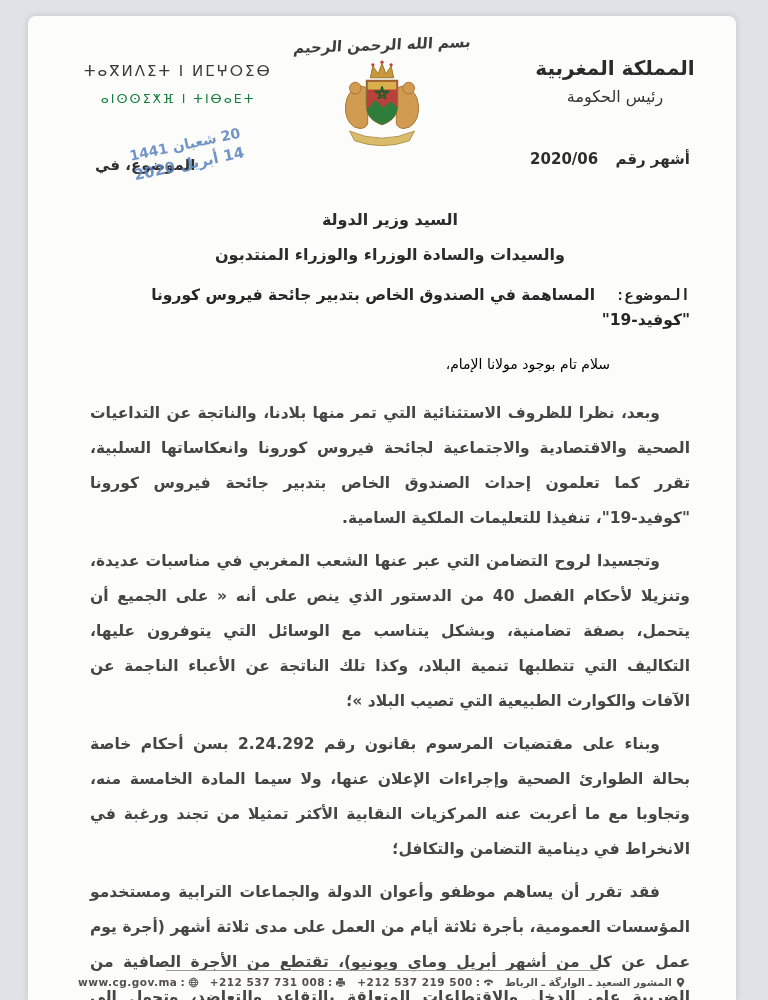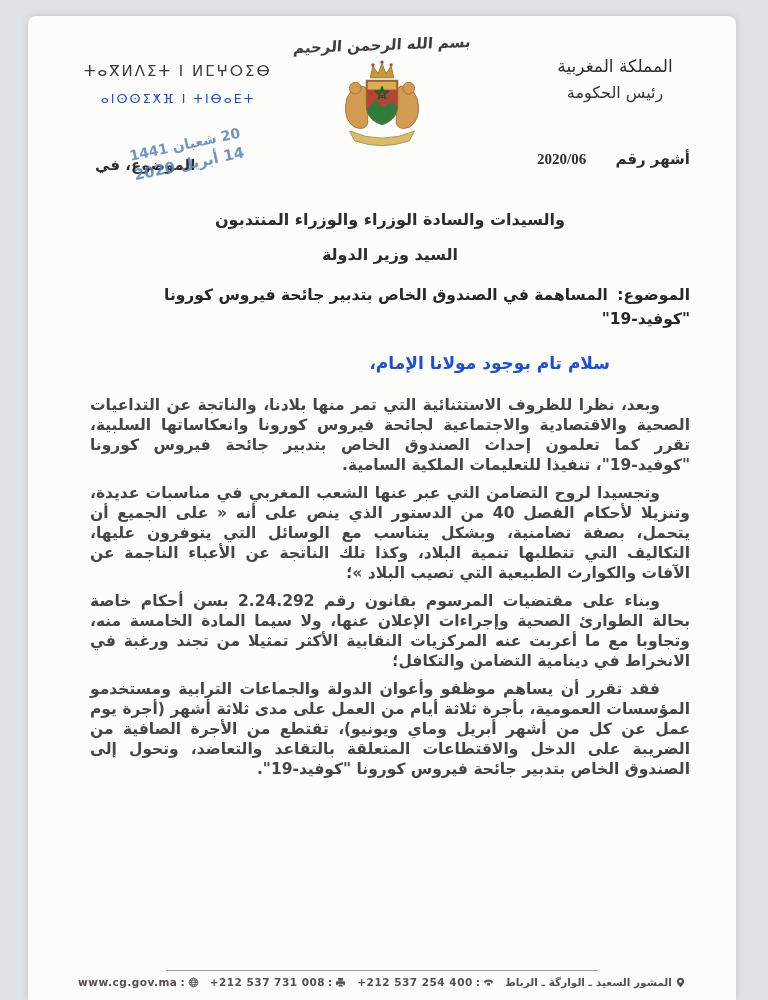--- a/index.html
+++ b/index.html
@@ -3,43 +3,43 @@
 <meta charset="utf-8">
 <style>
   html,body{margin:0;padding:0;}
   body{font-family:"DejaVu Sans",sans-serif;background:#cfd3d8;}
   .stage{position:relative;width:768px;height:1000px;margin:0 auto;background:#dfe2e6;overflow:hidden;}
   .paper{position:absolute;left:28px;top:16px;width:708px;height:984px;background:#fcfcfb;
          border-radius:8px 8px 0 0;box-shadow:0 0 7px rgba(60,60,70,.18);overflow:hidden;}
   
   .tifinagh{position:absolute;left:40px;top:46px;width:220px;text-align:center;color:#3a3a3a;font-weight:normal;}
   .tifinagh .l1{font-size:15px;letter-spacing:2px;}
-  .tifinagh .l2{font-size:12.5px;letter-spacing:2px;margin-top:11px;color:#1d4ed8;}
+  .tifinagh .l2{font-size:12.5px;letter-spacing:2px;margin-top:11px;color:#15803d;}
   .bismillah{position:absolute;left:50%;top:20px;transform:translateX(-50%) rotate(-2deg) skewX(-6deg);
              font-size:15px;font-weight:bold;color:#3d3d3d;white-space:nowrap;}
   .arms{position:absolute;left:50%;top:42px;transform:translateX(-50%);}
   .brand{position:absolute;right:36px;top:40px;width:170px;text-align:center;color:#2b2b2b;direction:rtl;}
-  .brand .kingdom{font-size:17px;font-weight:normal;letter-spacing:-1px;}
+  .brand .kingdom{font-size:20px;font-weight:bold;letter-spacing:-1px;}
   .brand .headgov{font-size:16px;font-weight:normal;margin-top:7px;color:#333;}
   .circular{position:absolute;right:46px;top:134px;direction:rtl;font-size:15px;font-weight:bold;color:#2d2d2d;}
-  .circular .num{margin-right:24px;unicode-bidi:embed;font-family:Liberation Serif, serif;}
+  .circular .num{margin-right:12px;unicode-bidi:embed;}
   .dateline{position:absolute;left:67px;top:140px;direction:rtl;font-size:15px;font-weight:bold;color:#2e2e2e;}
   .stamp{position:absolute;left:-8px;top:-20px;width:200px;transform:rotate(-12deg);direction:rtl;
          color:#5d86c0;opacity:.88;text-align:center;font-weight:bold;pointer-events:none;}
   .stamp .h{font-size:14px;letter-spacing:3px;white-space:nowrap;}
   .stamp .g{font-size:15px;letter-spacing:3px;white-space:nowrap;margin-top:3px;}
   
   .main{position:absolute;top:186px;left:62px;right:46px;direction:rtl;color:#3c3c3c;}
   .addressees div{font-size:16px;font-weight:bold;line-height:35px;text-align:center;color:#2c2c2c;}
   .subject{margin-top:11px;font-size:15.5px;font-weight:bold;line-height:24px;color:#272727;text-align:right;}
-  .subject .slabel{margin-left:4px;}
-  .salutation{margin-top:20px;padding-right:80px;font-size:17px;font-weight:bold;line-height:24px;
-              color:#1d4ed8;text-align:right;}
+  .subject .slabel{margin-left:15px;font-family:Liberation Mono, monospace;}
+  .salutation{margin-top:20px;padding-right:80px;font-size:14px;font-weight:normal;line-height:24px;
+              color:#000000;text-align:right;}
   .bodytext{margin-top:20px;}
-  .bodytext p{margin:0 0 8px 0;font-size:15.5px;font-weight:bold;color:#464646;line-height:20px;
+  .bodytext p{margin:0 0 8px 0;font-size:15.5px;font-weight:bold;color:#464646;line-height:35px;
               text-align:justify;text-indent:30px;}
   
   .footer{position:absolute;left:0;right:0;bottom:12px;text-align:center;}
   .rule{width:432px;margin:0 auto 5px auto;border-top:1.6px solid #9a9a9a;}
   .contact{direction:rtl;display:flex;justify-content:center;align-items:center;gap:11px;
            font-size:10.5px;font-weight:bold;color:#55504b;}
   .pair{display:flex;align-items:center;gap:3px;white-space:nowrap;}
   .pair svg{display:block;}
   .ltrnum{direction:ltr;unicode-bidi:embed;letter-spacing:.5px;}
 </style>
@@ -87,22 +87,22 @@
     <div class="dateline">
       <span>الموضوع، في</span>
       <div class="stamp">
         <div class="h">20 شعبان 1441</div>
         <div class="g">14 أبريل 2020</div>
       </div>
     </div>
 
     <div class="main">
       <div class="addressees">
+        <div>السيد وزير الدولة</div>
         <div>والسيدات والسادة الوزراء والوزراء المنتدبون</div>
-        <div>السيد وزير الدولة</div>
       </div>
 
       <div class="subject">
         <span class="slabel">الموضوع:</span>
         <span>المساهمة في الصندوق الخاص بتدبير جائحة فيروس كورونا "كوفيد-19"</span>
       </div>
 
       <div class="salutation">سلام تام بوجود مولانا الإمام،</div>
 
       <div class="bodytext">
@@ -125,21 +125,21 @@
           <span>المشور السعيد ـ الوارگة ـ الرباط</span>
         </span>
         <span class="pair">
           <span>
             <svg viewBox="0 0 16 16" width="11" height="11" fill="#55504b">
                 <path d="M1 7C4.8 2.6 11.2 2.6 15 7l-2.2 2.4c-1-.8-1.6-1.2-1.6-2 -2-.8-4.4-.8-6.4 0 0 .8-.6 1.2-1.6 2L1 7z"></path>
                 <rect x="6" y="8.5" width="4" height="4" rx="1"></rect>
               </svg>
           </span>
           <span>:</span>
-          <span class="ltrnum">+212 537 254 400</span>
+          <span class="ltrnum">+212 537 219 500</span>
         </span>
         <span class="pair">
           <span>
             <svg viewBox="0 0 16 16" width="11" height="11" fill="#55504b">
                 <rect x="4.5" y="1.5" width="7" height="4"></rect>
                 <rect x="1.5" y="6" width="13" height="6" rx="1"></rect>
                 <rect x="4.5" y="10.5" width="7" height="4" fill="#55504b" stroke="#fcfcfb" stroke-width="1"></rect>
               </svg>
           </span>
           <span>:</span>

